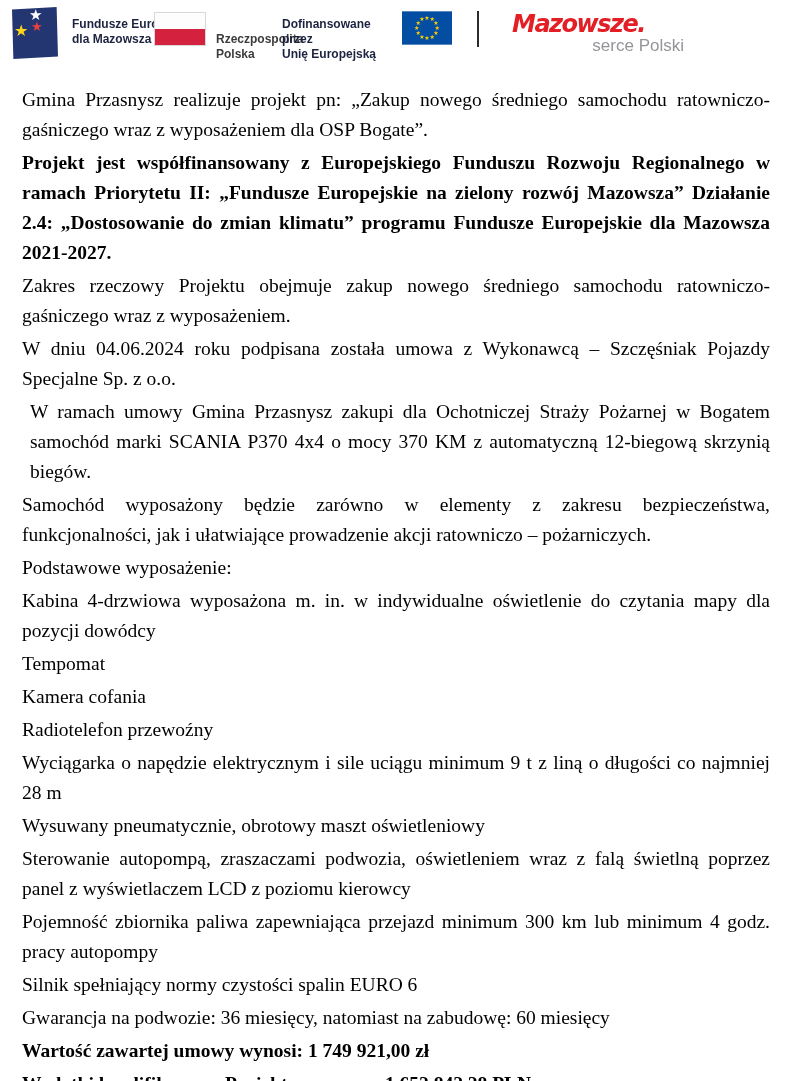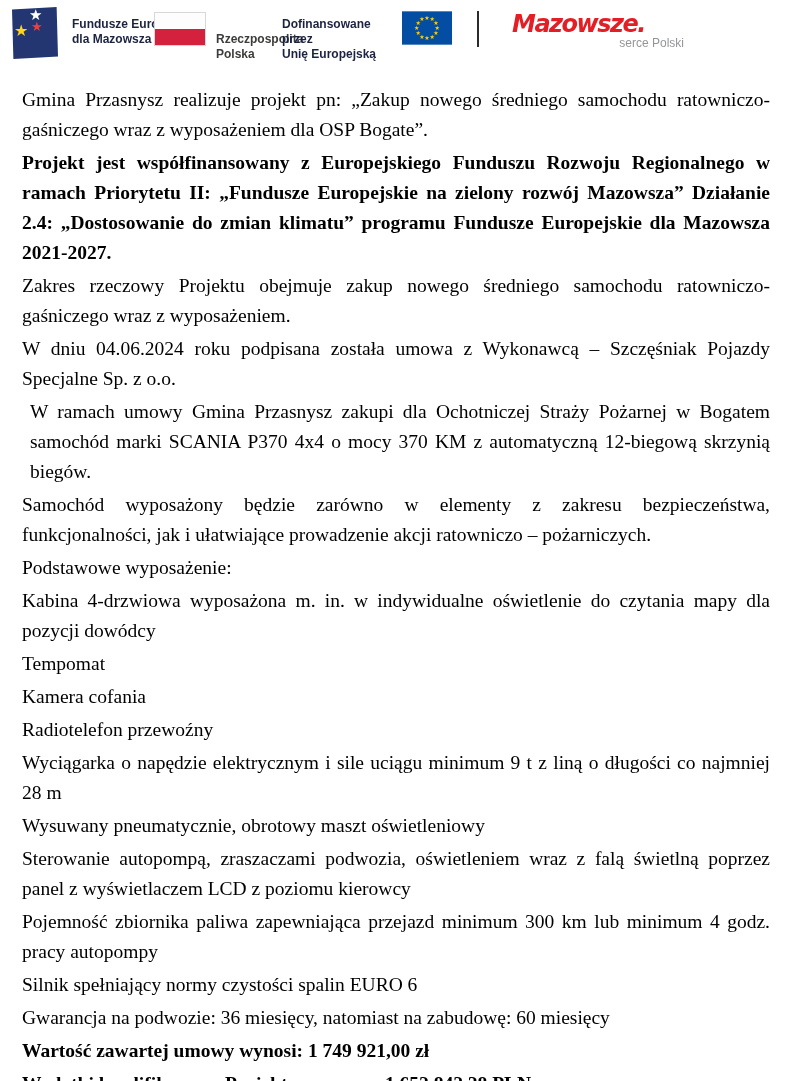--- a/index.html
+++ b/index.html
@@ -55,21 +55,21 @@
   .mazowsze { position: absolute; left: 512px; top: 8px; width: 182px; }
   .mz-name {
     font-family: "DejaVu Sans", sans-serif;
     font-weight: bold; font-style: italic;
     font-size: 24px; line-height: 32px; letter-spacing: -1.5px;
     color: var(--mazowsze_red, #e31e24);
     white-space: nowrap;
   }
   .mz-tagline {
     font-family: "Liberation Sans", sans-serif;
-    font-size: 12px; color: #939598;
+    font-size: 17px; color: #939598;
     text-align: right; margin-top: -4px; padding-right: 10px;
   }
 
   
   .doc-body {
     padding: 10px 30px 20px 22px;
     font-size: 19.5px; line-height: 30px;
     color: #000000;
     text-align: justify;
   }

